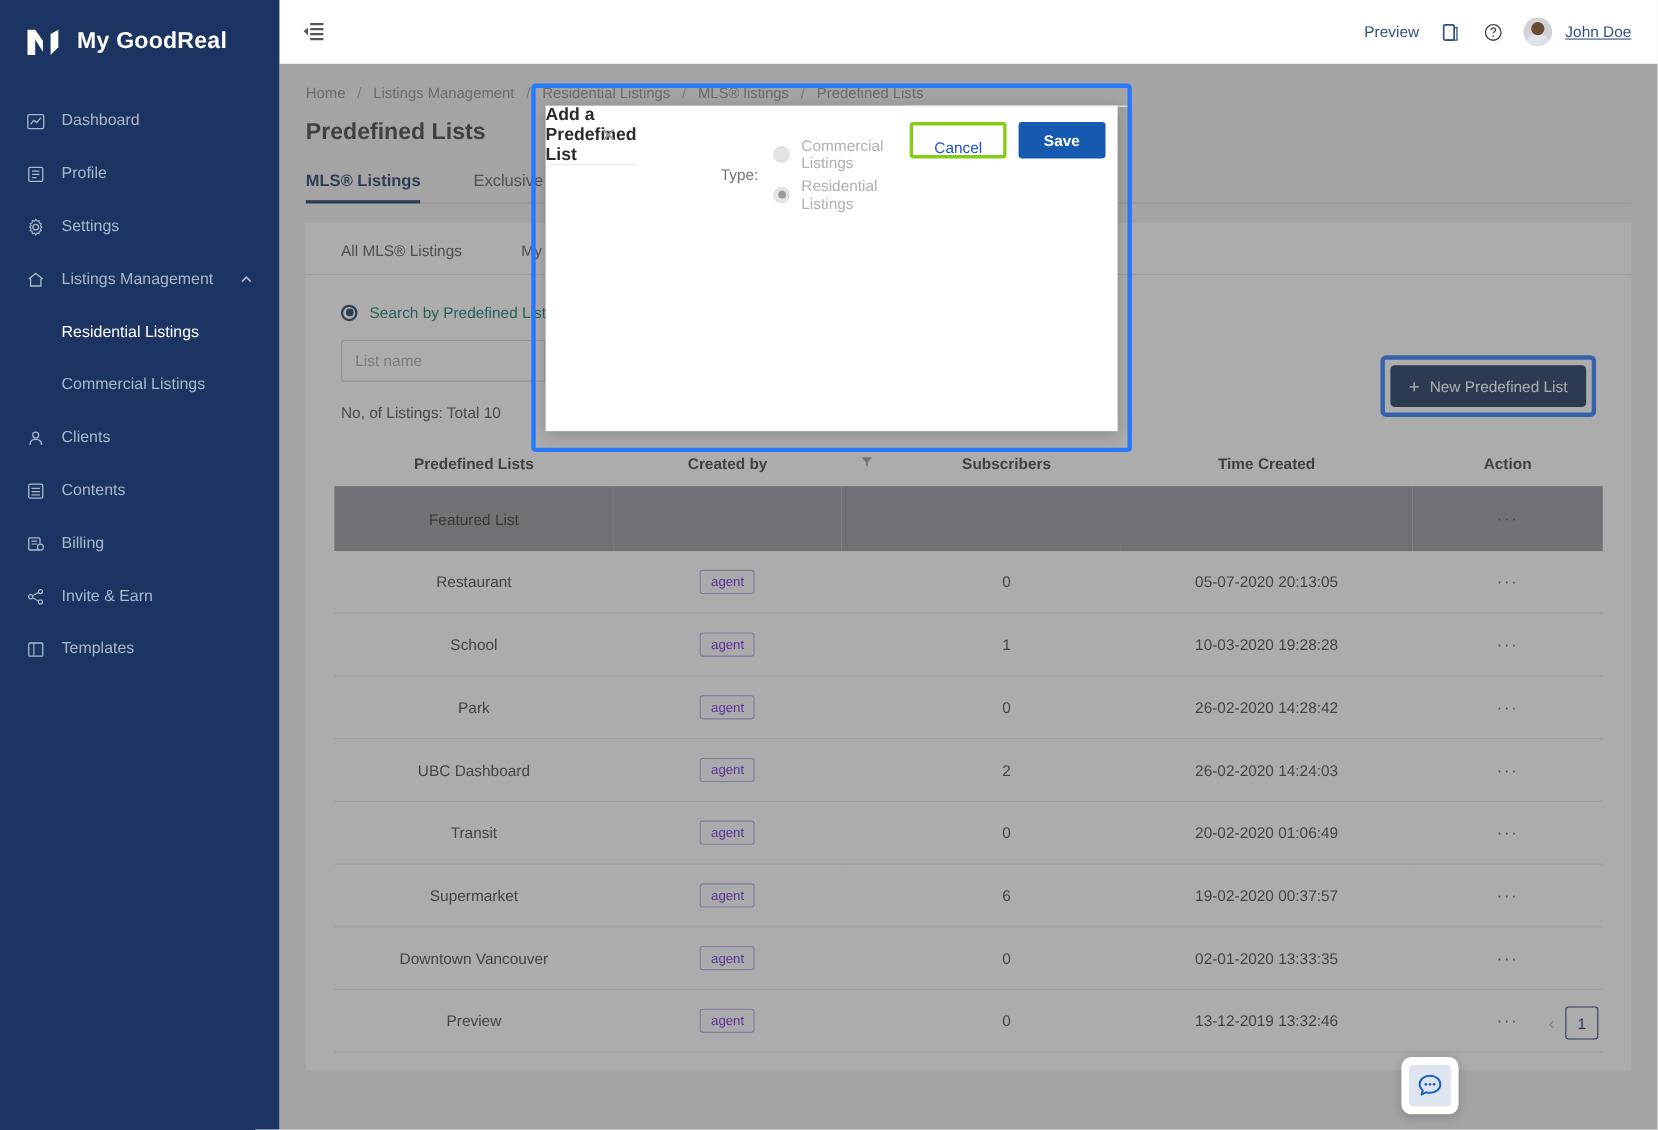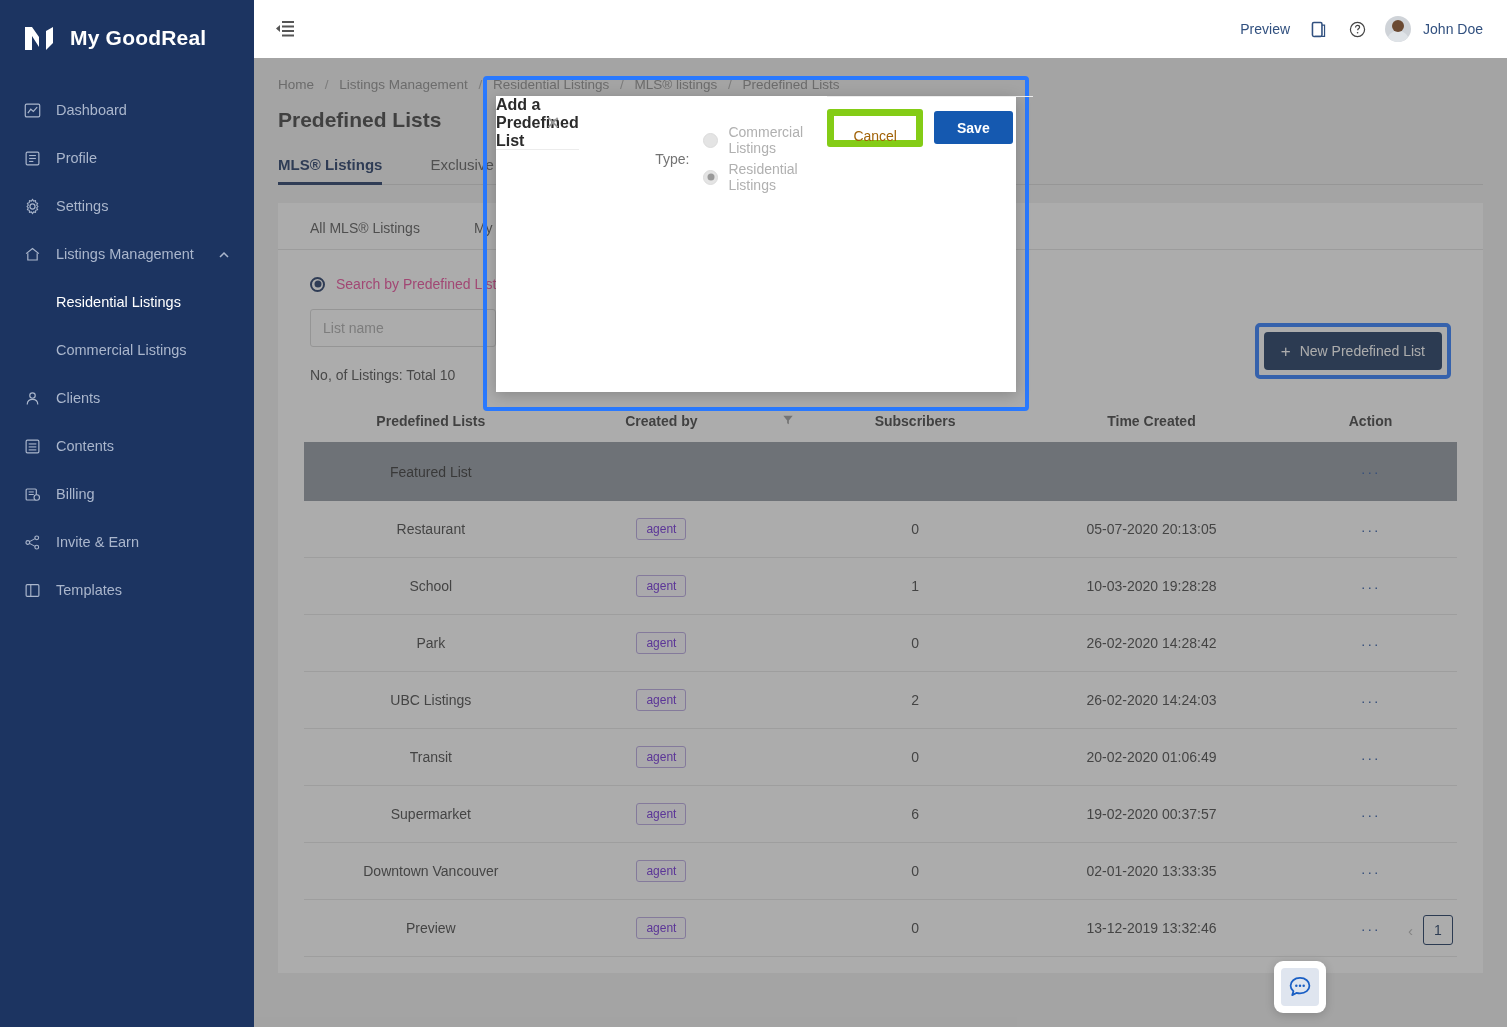--- a/index.html
+++ b/index.html
@@ -70,21 +70,21 @@
   .ic-btn { width: 22px; height: 22px; cursor: pointer;
     display:flex; align-items:center; justify-content:center; }
   .avatar {
     width: 26px; height: 26px; border-radius: 50%;
     background: #cfd3d8; overflow: hidden; position: relative; flex: none;
   }
   .avatar .head { position:absolute; left:7px; top:4px; width:12px; height:12px;
      border-radius:50%; background:#6b4a33; }
   .avatar .body { position:absolute; left:2px; top:15px; width:22px; height:14px;
      border-radius:10px 10px 0 0; background:#dfe3e7; }
-  .username { color: #31507f; font-size: 14px; margin-left: -5px; }
+  .username { color: #31507f; font-size: 14px; margin-left: -5px; text-decoration: underline; }
 
   .page-body {
     position: relative;
     padding: 0 24px;
   }
   .breadcrumb {
     font-size: 13.5px; color: #8a8a8a; padding: 19px 0 0 0;
     white-space: nowrap;
   }
   .breadcrumb .sep { margin: 0 7px; color: #a8a8a8; }
@@ -131,21 +131,21 @@
   .radio-line { display: flex; align-items: center; gap: 11px; cursor: pointer; }
   .radio {
     width: 15px; height: 15px; border-radius: 50%;
     border: 2px solid #1c3461; position: relative; flex: none;
   }
   .radio::after {
     content: ""; position: absolute; left: 50%; top: 50%;
     transform: translate(-50%,-50%);
     width: 7px; height: 7px; border-radius: 50%; background: #1c3461;
   }
-  .radio-label { font-size: 14px; color: #ec4899; }
+  .radio-label { font-size: 14px; color: #0f766e; }
   .search-input {
     margin-top: 17px;
     width: 186px; height: 38px;
     border: 1px solid #d6d6d6; border-radius: 3px;
     padding: 0 12px; font-size: 14px; color: #333;
     font-family: "Liberation Sans", sans-serif;
     background: #fff;
   }
   .search-input::placeholder { color: #a9a9a9; }
   .total-line { font-size: 14px; color: #4a4a4a; margin-top: 20px; }
@@ -263,22 +263,22 @@
     width: 7px; height: 7px; border-radius: 50%; background: #9a9a9a;
   }
   .rg-label { font-size: 14px; color: #b0b0b0; }
   .modal-foot {
     height: 62px; border-top: 1px solid #ececec;
     display: flex; align-items: center; justify-content: flex-end;
     gap: 11px; padding-right: 20px;
   }
   .btn-cancel {
     height: 33px; padding: 12px 19px;
-    background: #fff; border: 7px solid #84cc16; border-radius: 3px;
-    font-size: 14px; color: #a16207; cursor: pointer;
+    background: #fff; border: 3px solid #84cc16; border-radius: 3px;
+    font-size: 14px; color: #1d4ed8; cursor: pointer;
     font-family: "Liberation Sans", sans-serif;
   }
   .btn-save {
     height: 33px; padding: 0 23px;
     background: #1559b0; border: none; border-radius: 3px;
     font-size: 14px; font-weight: bold; color: #fff; cursor: pointer;
     font-family: "Liberation Sans", sans-serif;
   }
 
   
@@ -552,21 +552,21 @@
               </tr>
               <tr>
                 <td>Park</td>
                 <td><span class="badge">agent</span></td>
                 <td></td>
                 <td>0</td>
                 <td>26-02-2020 14:28:42</td>
                 <td><span class="dots">···</span></td>
               </tr>
               <tr>
-                <td>UBC Listings</td>
+                <td>UBC Dashboard</td>
                 <td><span class="badge">agent</span></td>
                 <td></td>
                 <td>2</td>
                 <td>26-02-2020 14:24:03</td>
                 <td><span class="dots">···</span></td>
               </tr>
               <tr>
                 <td>Transit</td>
                 <td><span class="badge">agent</span></td>
                 <td></td>

